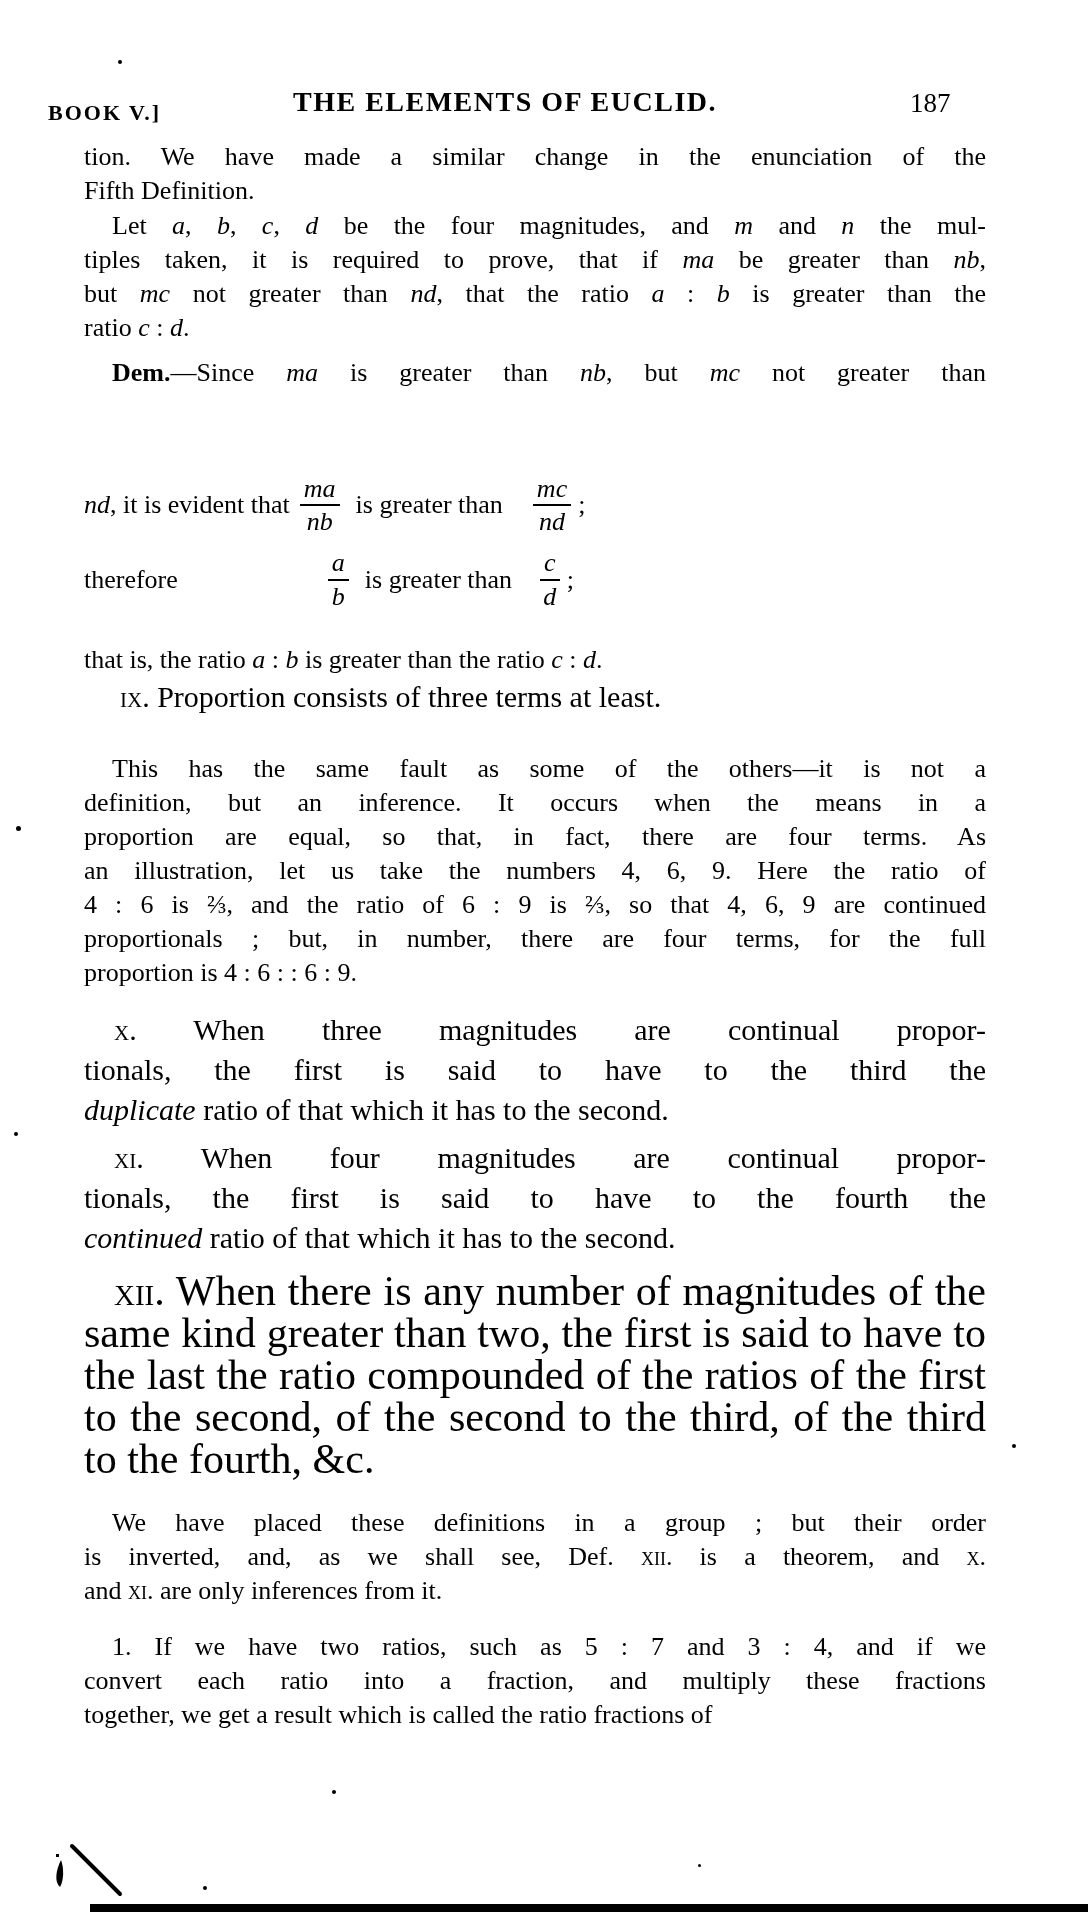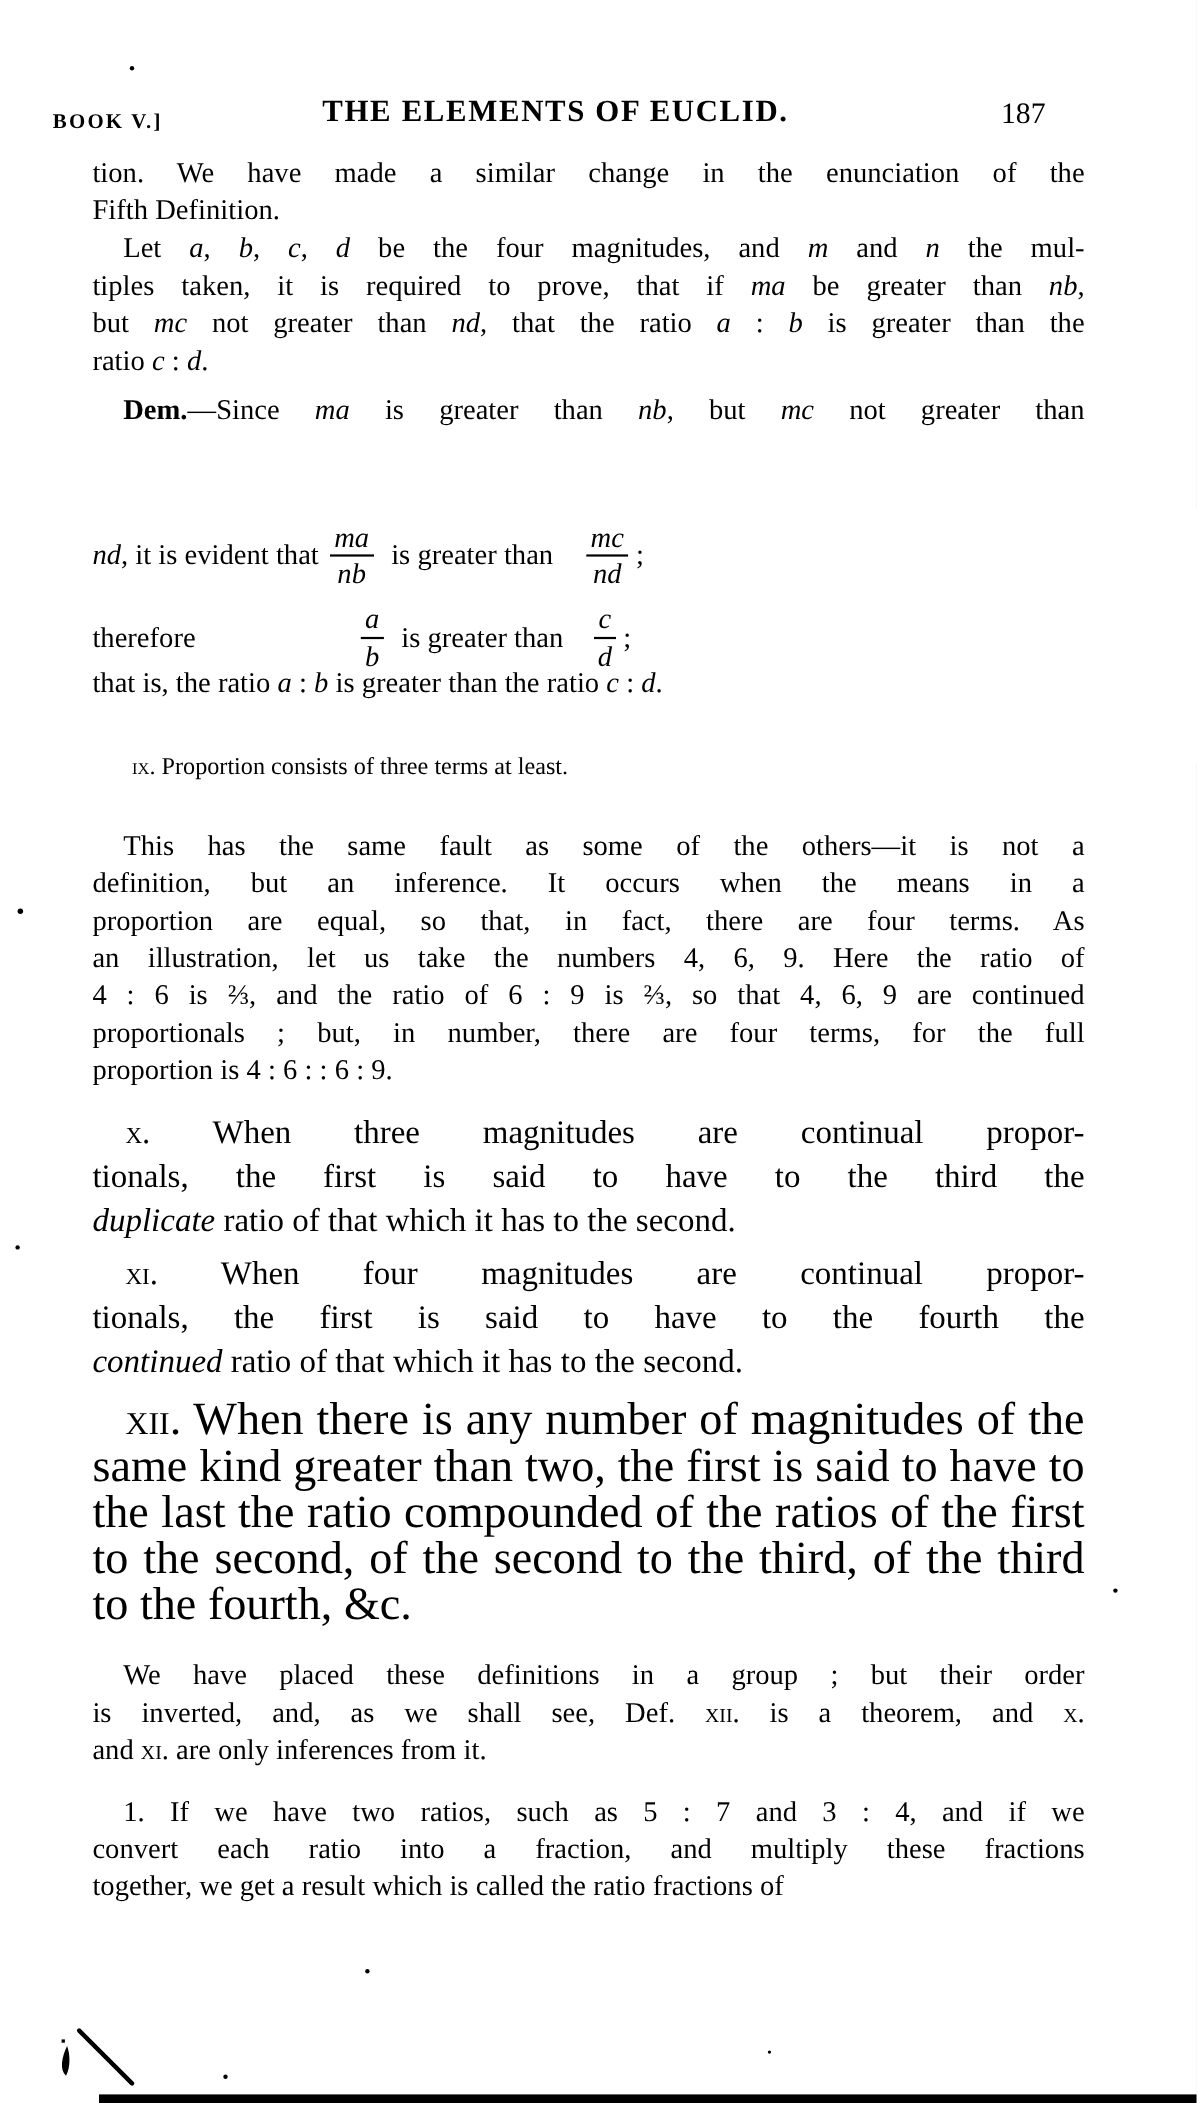--- a/index.html
+++ b/index.html
@@ -2,31 +2,31 @@
 <html><head>
 <meta charset="utf-8">
 <style>
   html,body { margin:0; padding:0; background:#e8e8e8; }
   .page {
     position:relative; width:1088px; height:1912px; margin:0 auto;
     background:#ffffff; color:#000;
     font-family:"Liberation Serif","DejaVu Serif",serif;
     overflow:hidden;
   }
-  .hdr-book { position:absolute; left:48px; top:100px; font-size:19px; font-weight:700; letter-spacing:2px; }
+  .hdr-book { position:absolute; left:48px; top:100px; font-size:22px; font-weight:700; letter-spacing:2px; }
   .hdr-title { position:absolute; left:505px; top:86px; transform:translateX(-50%); font-size:28px; font-weight:700; letter-spacing:1.5px; white-space:nowrap; }
   .hdr-num { position:absolute; left:910px; top:88px; font-size:27px; font-weight:400; }
 
   .col { position:absolute; left:48px; width:902px;margin-left:36px; }
   .line { font-size:26px; line-height:34px; }
   .jl { text-align:justify; text-align-last:justify; }
   .ind { text-indent:28px; }
   .sc { font-variant:small-caps; }
 
-  .defhead { font-size:22px; line-height:38px; text-indent:36px; }
+  .defhead { font-size:30px; line-height:38px; text-indent:36px; }
   .def .line { font-size:30px; line-height:40px; }
   .def12 .line { font-size:42px; line-height:42px; }
   .def .ind { text-indent:30px; }
 
   .mathline { display:flex; align-items:center; font-size:26px; }
   .frac { display:inline-block; text-align:center; font-style:italic; font-size:26px; line-height:1.12; }
   .frac .fnum { display:block; border-bottom:2.5px solid #000; padding:0 4px 1px; }
   .frac .fden { display:block; padding-top:1px; }
 
   .bottom-bar { position:absolute; left:90px; top:1904px; width:998px; height:8px; background:#000; }
@@ -77,21 +77,21 @@
         <span class="fden">b</span>
       </span>
     <span style="margin-left:16px">is greater than</span>
     <span class="frac" style="margin-left:28px">
         <span class="fnum">c</span>
         <span class="fden">d</span>
       </span>
     <span style="margin-left:7px">;</span>
   </div>
 
-  <div class="col line" style="top:604px">that is, the ratio <i>a</i> : <i>b</i> is greater than the ratio <i>c</i> : <i>d</i>.</div>
+  <div class="col line" style="top:643px">that is, the ratio <i>a</i> : <i>b</i> is greater than the ratio <i>c</i> : <i>d</i>.</div>
 
   <div class="col defhead" style="top:678px"><span class="sc">ix.</span> Proportion consists of three terms at least.</div>
 
   <div class="col" style="top:752px">
     <div class="line jl ind">This has the same fault as some of the others—it is not a</div>
     <div class="line jl">definition, but an inference. It occurs when the means in a</div>
     <div class="line jl">proportion are equal, so that, in fact, there are four terms. As</div>
     <div class="line jl">an illustration, let us take the numbers 4, 6, 9. Here the ratio of</div>
     <div class="line jl">4 : 6 is ⅔, and the ratio of 6 : 9 is ⅔, so that 4, 6, 9 are continued</div>
     <div class="line jl">proportionals ; but, in number, there are four terms, for the full</div>

